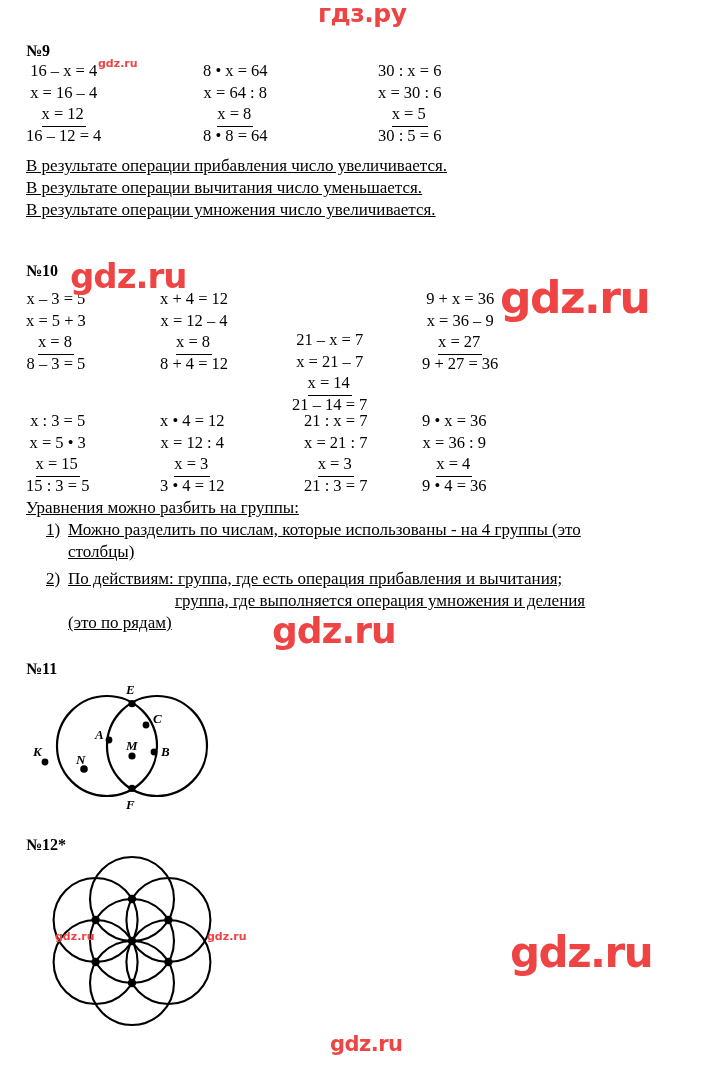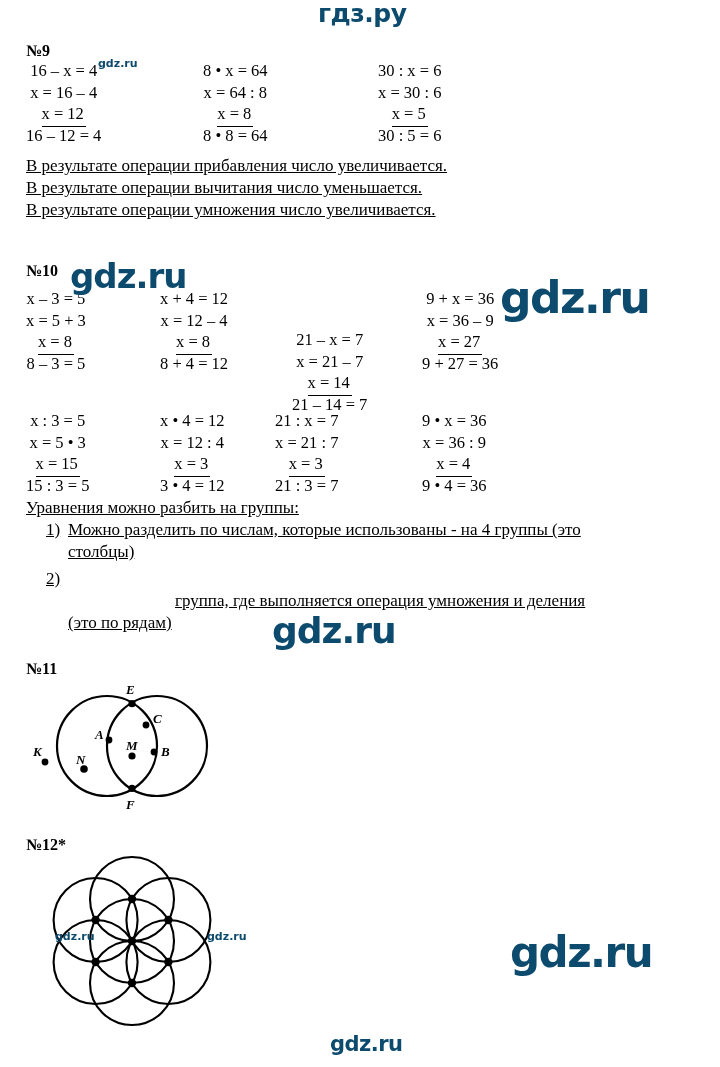--- a/index.html
+++ b/index.html
@@ -5,21 +5,21 @@
   html,body{margin:0;padding:0;}
   body{
     width:720px;height:1067px;position:relative;background:#ffffff;
     font-family:"Liberation Serif", serif;color:#000;overflow:hidden;
   }
   .page{position:absolute;inset:0;}
 
   
   .wm{
     position:absolute;font-family:"DejaVu Sans", sans-serif;
-    font-weight:bold;color:#0c4a6e;white-space:nowrap;z-index:5;
+    font-weight:bold;color:#ef4444;white-space:nowrap;z-index:5;
   }
   .wm-header{left:318px;top:-1px;font-size:25px;letter-spacing:-0.5px;}
   .wm-tiny-9{left:98px;top:57px;font-size:11px;}
   .wm-big-10{left:70px;top:256px;font-size:34px;letter-spacing:-1px;}
   .wm-big-10b{left:500px;top:272px;font-size:44px;letter-spacing:-1.5px;}
   .wm-mid{left:272px;top:610px;font-size:36px;letter-spacing:-1px;}
   .wm-fig-left{left:55px;top:930px;font-size:11px;}
   .wm-fig-right{left:207px;top:930px;font-size:11px;}
   .wm-big-bottom{left:510px;top:928px;font-size:42px;letter-spacing:-1.5px;}
   .wm-footer{left:330px;top:1032px;font-size:21px;letter-spacing:-0.5px;}
@@ -124,41 +124,42 @@
         <div class="eq-line-wrap"><span class="eq-line">x = 5 • 3</span></div>
         <div class="eq-line-wrap"><span class="eq-line ul">x = 15</span></div>
         <div class="eq-line-wrap"><span class="eq-line">15 : 3 = 5</span></div>
       </div>
     <div class="eq-col" style="left:160px;top:410px;">
         <div class="eq-line-wrap"><span class="eq-line">x • 4 = 12</span></div>
         <div class="eq-line-wrap"><span class="eq-line">x = 12 : 4</span></div>
         <div class="eq-line-wrap"><span class="eq-line ul">x = 3</span></div>
         <div class="eq-line-wrap"><span class="eq-line">3 • 4 = 12</span></div>
       </div>
-    <div class="eq-col" style="left:275px;top:410px;">
+    <div class="eq-col" style="left:304px;top:410px;">
         <div class="eq-line-wrap"><span class="eq-line">21 : x = 7</span></div>
         <div class="eq-line-wrap"><span class="eq-line">x = 21 : 7</span></div>
         <div class="eq-line-wrap"><span class="eq-line ul">x = 3</span></div>
         <div class="eq-line-wrap"><span class="eq-line">21 : 3 = 7</span></div>
       </div>
     <div class="eq-col" style="left:422px;top:410px;">
         <div class="eq-line-wrap"><span class="eq-line">9 • x = 36</span></div>
         <div class="eq-line-wrap"><span class="eq-line">x = 36 : 9</span></div>
         <div class="eq-line-wrap"><span class="eq-line ul">x = 4</span></div>
         <div class="eq-line-wrap"><span class="eq-line">9 • 4 = 36</span></div>
       </div>
   </div>
 
   <div class="ptext" style="left:26px;top:497px;">Уравнения можно разбить на группы:</div>
 
   <div class="ptext" style="left:46px;top:519px;">1)</div>
   <div class="ptext" style="left:68px;top:519px;">Можно разделить по числам, которые использованы  - на 4 группы (это</div>
   <div class="ptext" style="left:68px;top:541px;">столбцы)</div>
 
   <div class="ptext" style="left:46px;top:568px;">2)</div>
+  <div class="ptext" style="left:68px;top:568px;">По действиям: группа, где есть операция прибавления и вычитания;</div>
   <div class="ptext" style="left:175px;top:590px;">группа,  где  выполняется  операция  умножения  и  деления</div>
   <div class="ptext" style="left:68px;top:612px;">(это по рядам)</div>
 
   <div class="task-num" style="left:26px;top:660px;">№11</div>
 
   <div class="fig" style="left:20px;top:676px;">
     <svg width="220" height="145" viewBox="0 0 220 145">
 
       <circle cx="87" cy="70" r="50" fill="none" stroke="#000" stroke-width="2.2"></circle>
 

